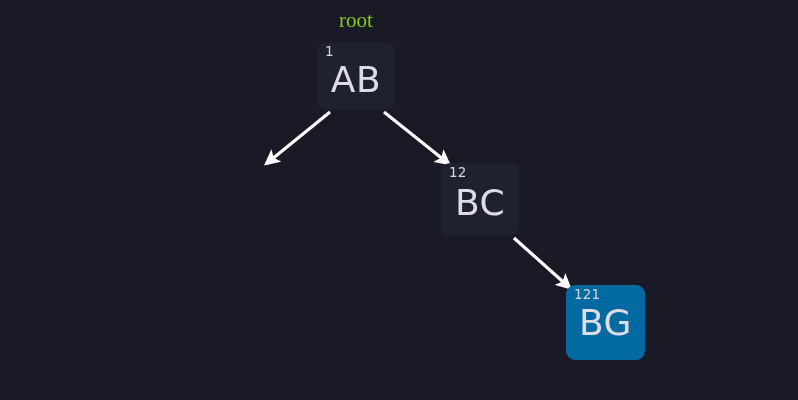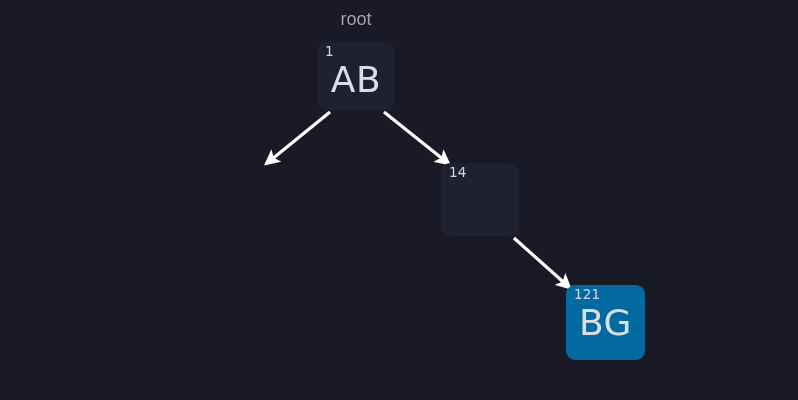--- a/index.html
+++ b/index.html
@@ -48,24 +48,24 @@
     right: 0;
     text-align: center;
     font-size: 36px;
     line-height: 1;
     color: #dcdce4;
     font-family: "DejaVu Sans", sans-serif;
     letter-spacing: 0.5px;
   }
   .root-caption {
     position: absolute;
-    font-size: 18px;
+    font-size: 21px;
     line-height: 1;
-    color: #a3a3a3;
-    font-family: Liberation Sans, sans-serif;
+    color: #84cc16;
+    font-family: Liberation Serif, serif;
     white-space: nowrap;
   }
 </style>
 </head>
 <body style="background: rgb(25, 26, 38);">
 
 <div id="canvas">
 
   <svg id="edge-layer" viewBox="0 0 798 400" width="798" height="400" xmlns="http://www.w3.org/2000/svg">
     <defs>
@@ -80,21 +80,22 @@
 
   <div class="root-caption" style="left: 317px; width: 78px; text-align: center; top: 10px;">root</div>
 
   <div class="node" style="left: 317px; top: 42px; width: 78px; height: 68px; background: rgb(31, 32, 48);">
     <span class="node-index" style="color: rgb(213, 214, 223);">1</span>
     <span class="node-label" style="top: 20px; color: rgb(220, 220, 228);">AB</span>
   </div>
 
 
   <div class="node" style="left: 441px; top: 163px; width: 78px; height: 73px; background: rgb(31, 32, 48);">
-    <span class="node-index" style="color: rgb(213, 214, 223);">14</span>
+    <span class="node-index" style="color: rgb(213, 214, 223);">12</span>
+    <span class="node-label" style="top: 22px; color: rgb(220, 220, 228);">BC</span>
   </div>
 
   <div class="node" style="left: 566px; top: 285px; width: 79px; height: 75px; background: #0369a1;">
     <span class="node-index" style="color: rgb(213, 214, 223);">121</span>
     <span class="node-label" style="top: 20px; color: rgb(220, 220, 228);">BG</span>
   </div>
 
 </div>
 
 </body></html>

